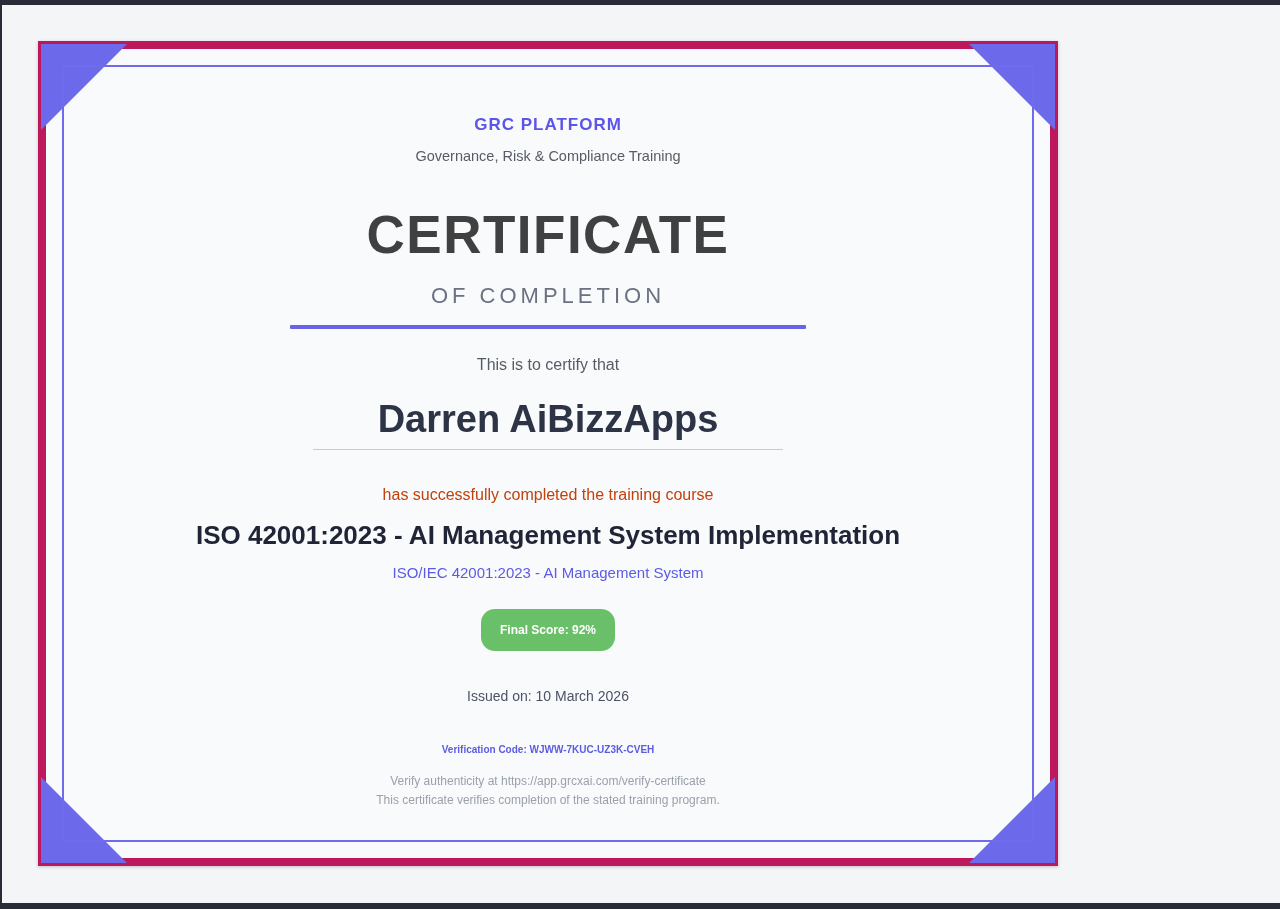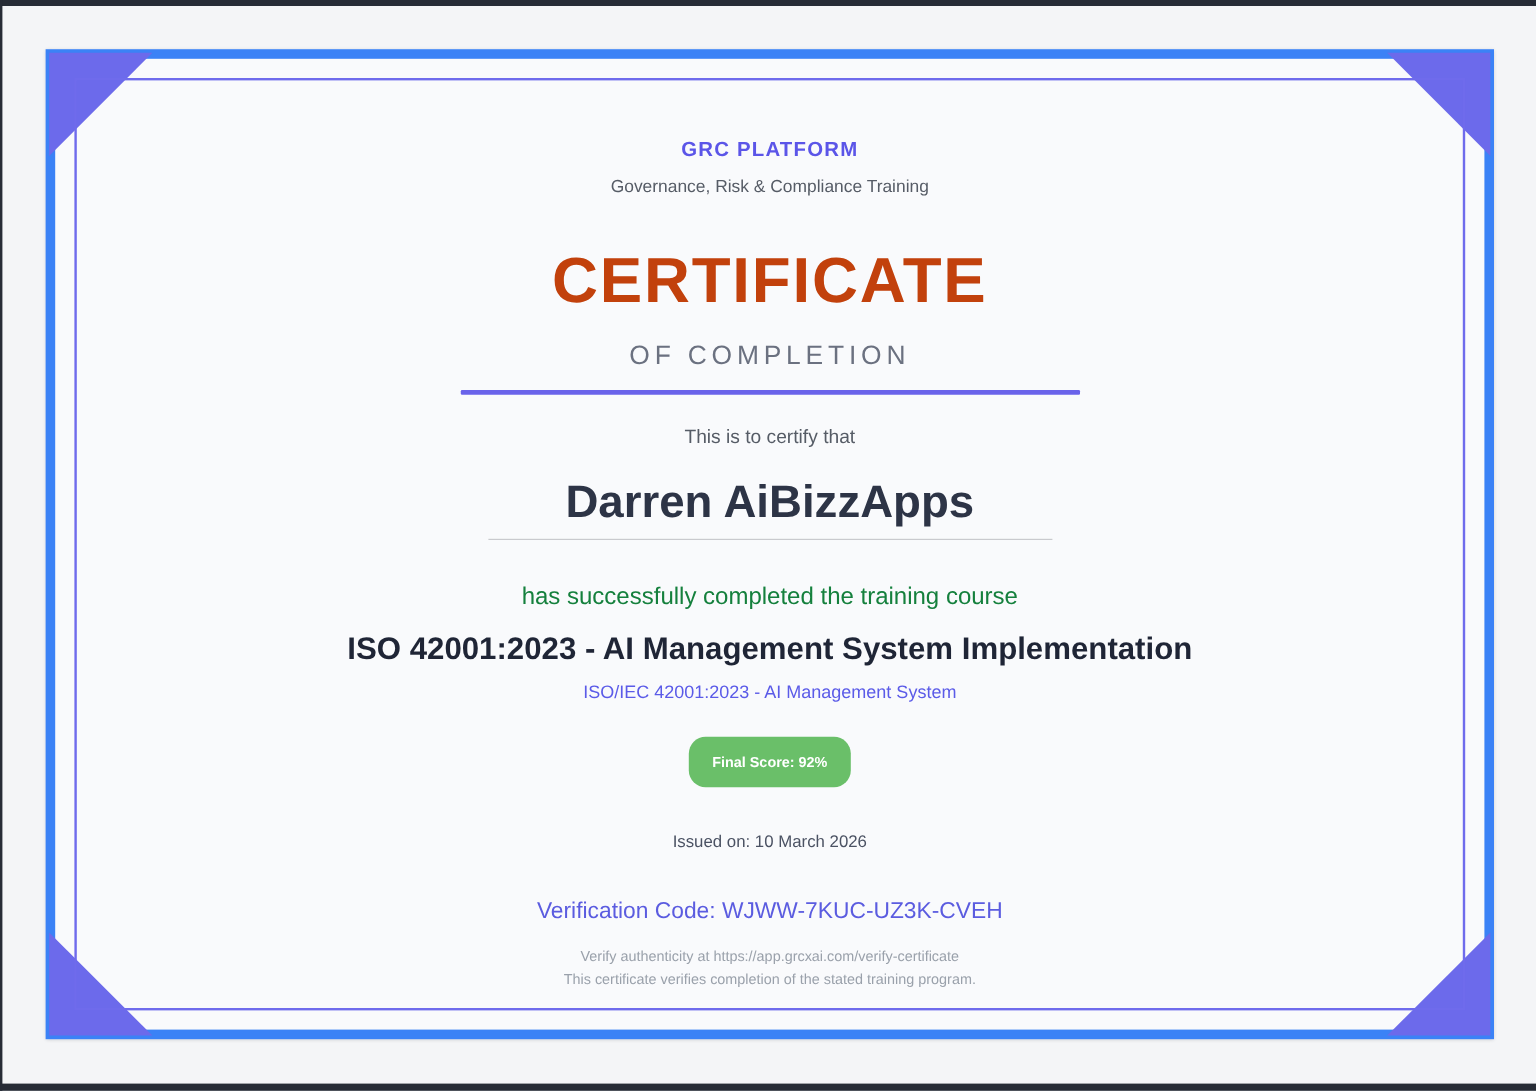--- a/index.html
+++ b/index.html
@@ -9,22 +9,22 @@
     position:relative;
     font-family:"Liberation Sans", sans-serif;
     overflow:hidden;
   }
   .edge-top    { position:absolute; top:0; left:0; right:0; height:5px; background:#272c36; }
   .edge-bottom { position:absolute; bottom:0; left:0; right:0; height:6px; background:#272c36; }
   .edge-left   { position:absolute; top:0; bottom:0; left:0; width:2px; background:#272c36; }
 
   .card {
     position:absolute; left:38px; top:41px;
-    width:1207px; height:825px;
-    border:8px solid #3b82f6;
+    width:1020px; height:825px;
+    border:8px solid #be185d;
     background:#f9fafc;
     box-shadow:0 1px 3px rgba(40,45,58,0.25);
   }
   .inner-frame {
     position:absolute; inset:16px;
     border:2px solid #6f6bec;
     pointer-events:none;
   }
   .tri { position:absolute; width:0; height:0; }
   .tri-tl { top:-5px;    left:-5px;  border-top:86px solid #6c6aeb;    border-right:86px solid transparent; }
@@ -42,21 +42,21 @@
     font-size:17px; font-weight:bold; letter-spacing:1px;
     color:#5b55e8;
   }
   .brand-tagline {
     margin-top:13px;
     font-size:14.5px; color:#565c66;
   }
   .cert-title {
     margin-top:42px;
     font-size:53px; font-weight:800; letter-spacing:1.5px; line-height:1.08;
-    color:#c2410c;
+    color:#404040;
   }
   .cert-subtitle {
     margin-top:20px;
     font-size:22px; letter-spacing:4px; color:#6b7180;
   }
   .divider {
     margin-top:16px;
     width:516px; height:4px; background:#6a63ea; border-radius:1px;
   }
   .certify-text {
@@ -65,21 +65,21 @@
   }
   .recipient-name {
     margin-top:25px;
     font-size:38px; font-weight:800; line-height:1.1;
     color:#2d3446;
     width:470px; padding-bottom:8px;
     border-bottom:1px solid #c9cace;
   }
   .completed-text {
     margin-top:36px;
-    font-size:20px; color:#15803d;
+    font-size:16px; color:#c2410c;
   }
   .course-title {
     margin-top:16px;
     font-size:26px; font-weight:800; line-height:1.2;
     color:#1f2536;
   }
   .course-subtitle {
     margin-top:13px;
     font-size:15px; color:#5b5be8;
   }
@@ -88,21 +88,21 @@
     background:#6abf69; color:#ffffff;
     font-size:12px; font-weight:bold;
     padding:14px 19px; border-radius:14px;
   }
   .issued-on {
     margin-top:37px;
     font-size:14px; color:#4b5263;
   }
   .verification-code {
     margin-top:40px;
-    font-size:19px; color:#5b5ce0;
+    font-size:10px; color:#5b5ce0;font-weight:bold;
   }
   .footer-note {
     margin-top:17px;
     font-size:12px; line-height:1.55; color:#9aa1ab;
   }
 </style>
 </head>
 <body>
 
 <div class="edge-top"></div>

